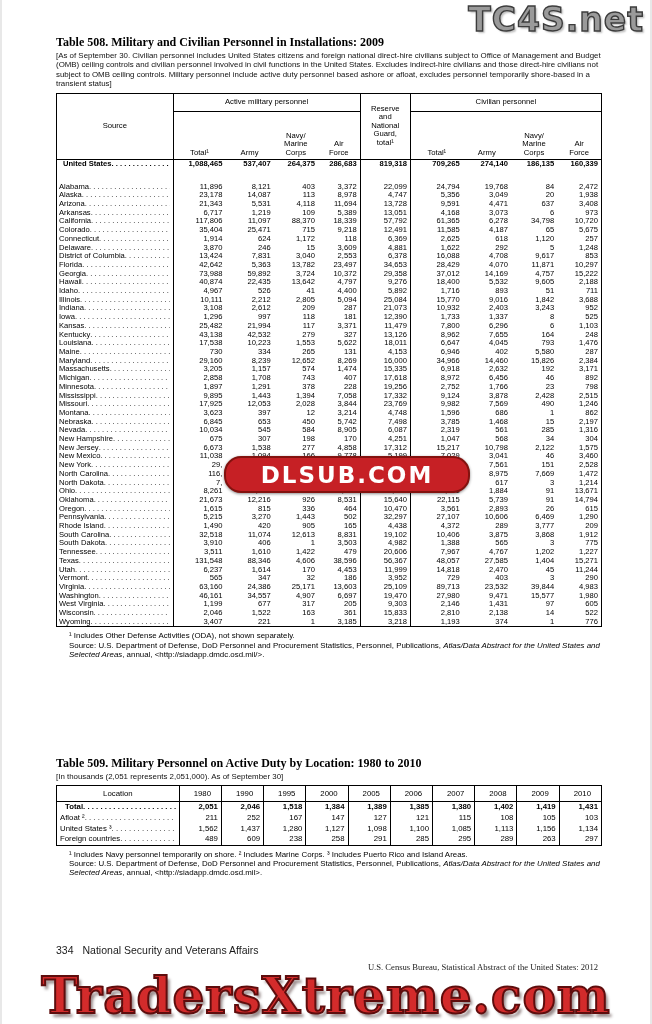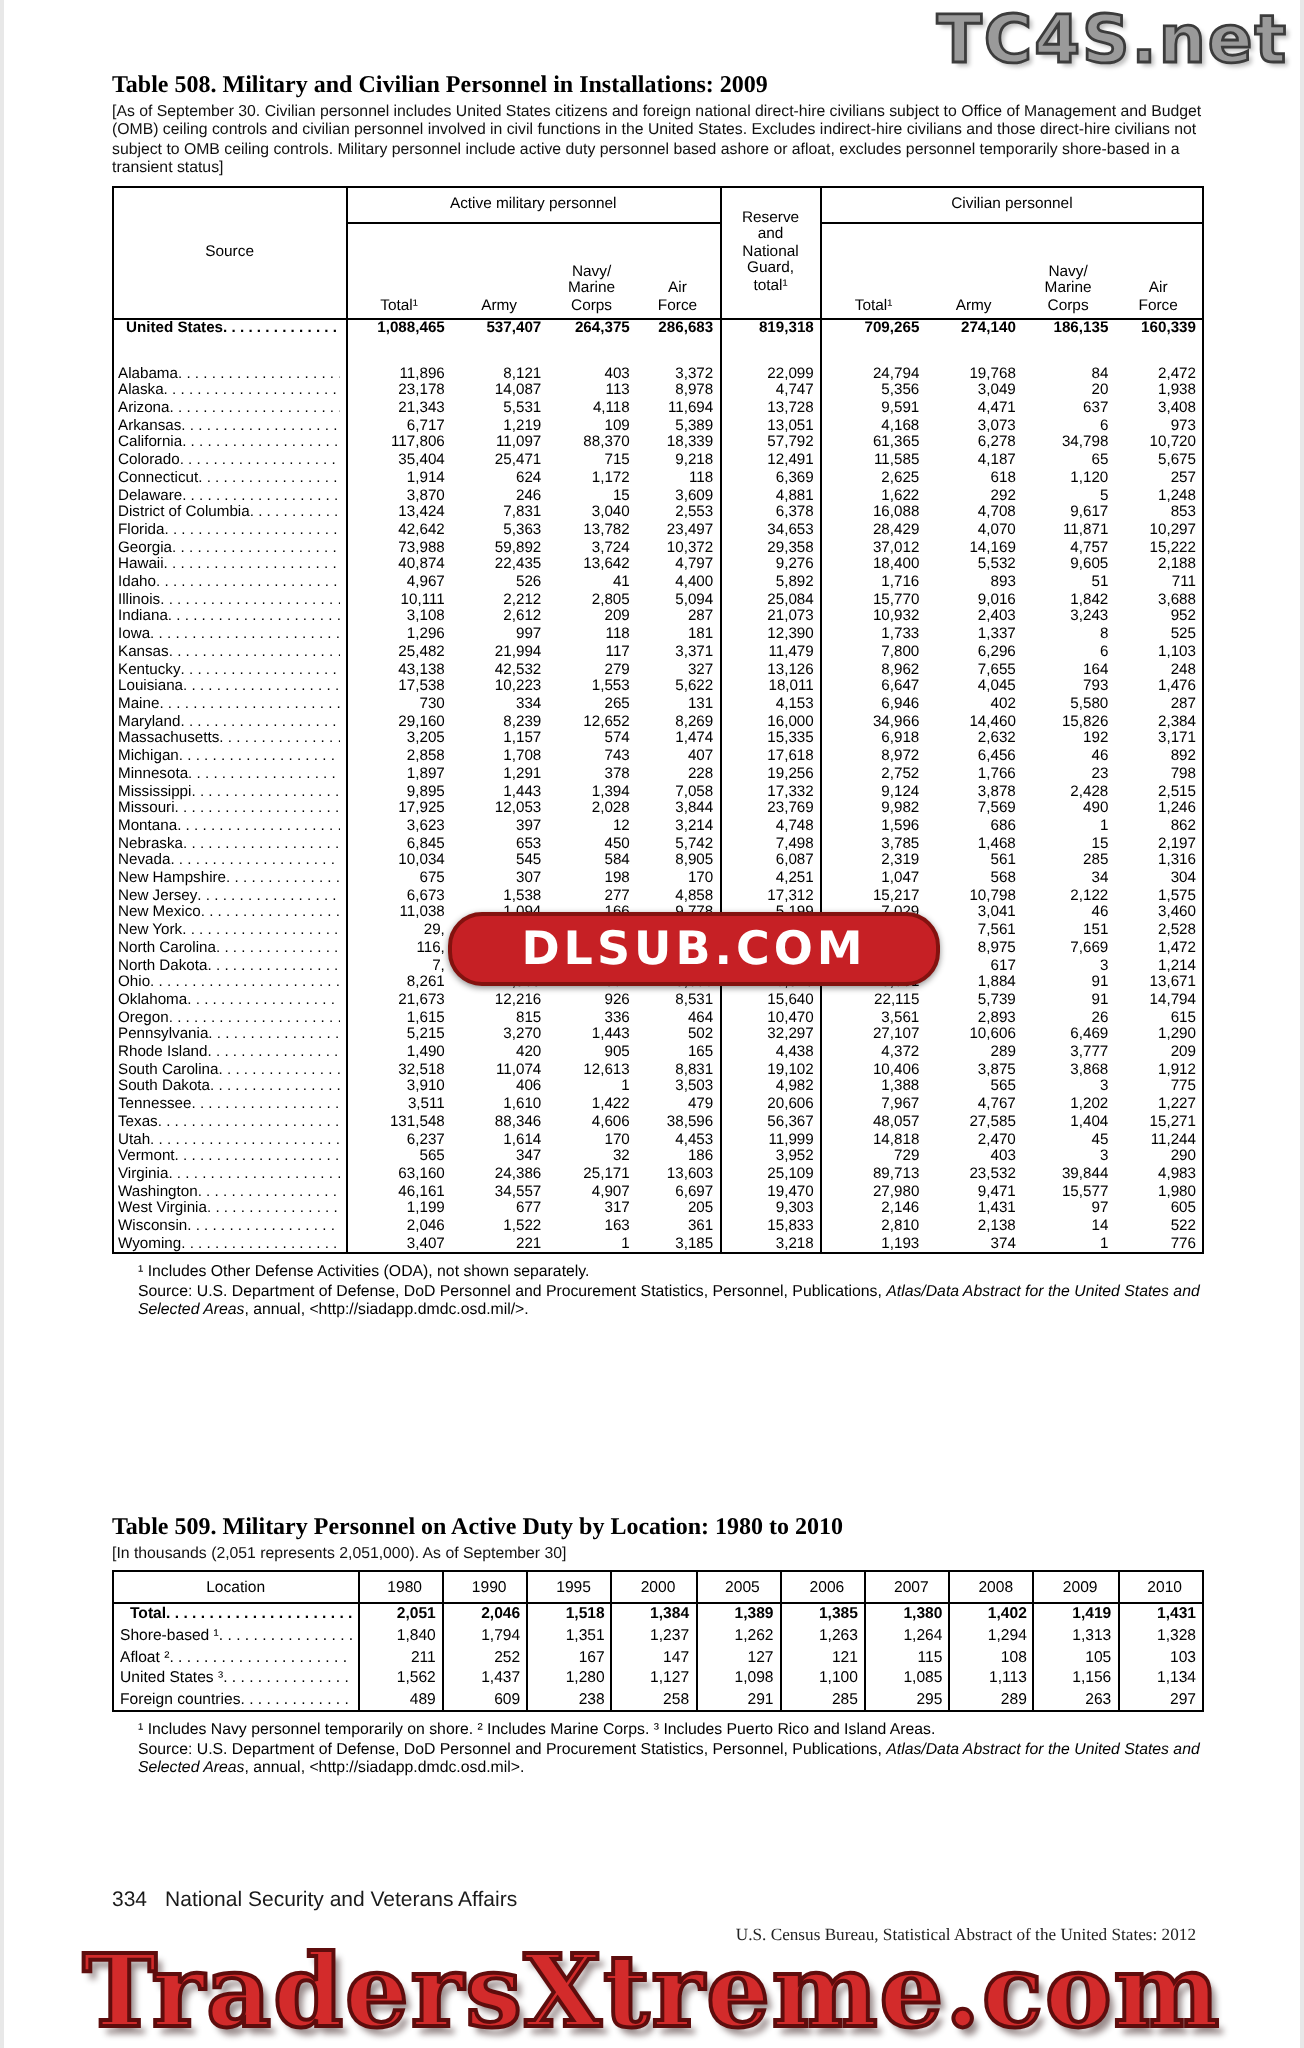--- a/index.html
+++ b/index.html
@@ -1064,38 +1064,20 @@
             <td class="num">1,389</td>
             <td class="num">1,385</td>
             <td class="num">1,380</td>
             <td class="num">1,402</td>
             <td class="num">1,419</td>
             <td class="num">1,431</td>
           </tr>
           <tr>
             <td class="lbl bR">
               <div class="cellflex">
-                <span class="nm">Shore-based ¹</span>
-                <span class="ldr"></span>
-              </div>
-            </td>
-            <td class="num">1,840</td>
-            <td class="num">1,794</td>
-            <td class="num">1,351</td>
-            <td class="num">1,237</td>
-            <td class="num">1,262</td>
-            <td class="num">1,263</td>
-            <td class="num">1,264</td>
-            <td class="num">1,294</td>
-            <td class="num">1,313</td>
-            <td class="num">1,328</td>
-          </tr>
-          <tr>
-            <td class="lbl bR">
-              <div class="cellflex">
                 <span class="nm">Afloat ²</span>
                 <span class="ldr"></span>
               </div>
             </td>
             <td class="num">211</td>
             <td class="num">252</td>
             <td class="num">167</td>
             <td class="num">147</td>
             <td class="num">127</td>
             <td class="num">121</td>

